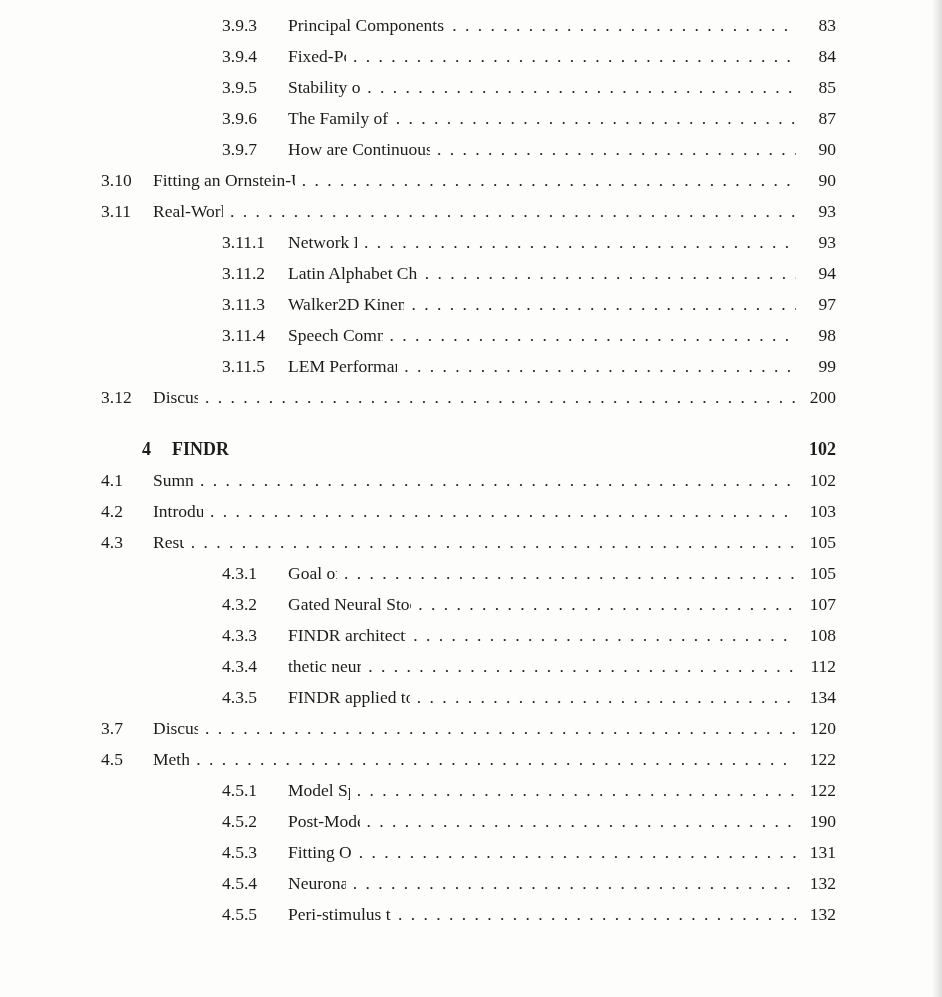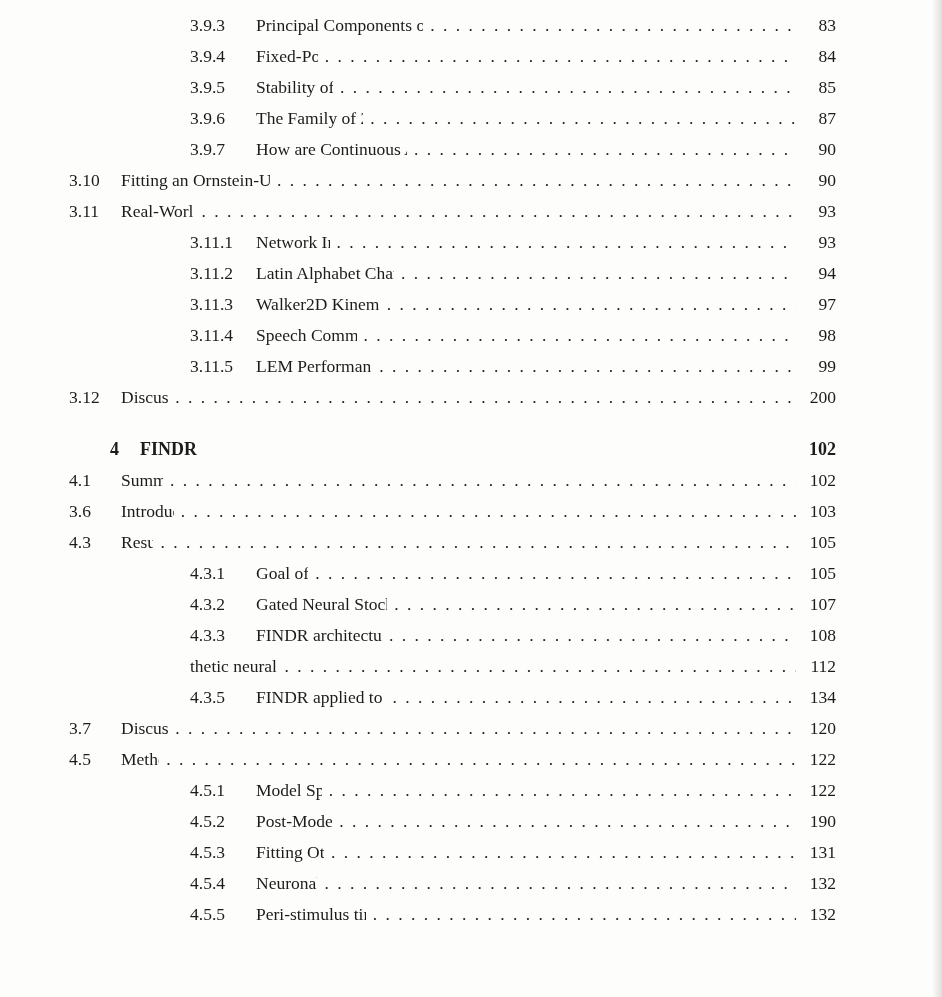--- a/index.html
+++ b/index.html
@@ -7,21 +7,21 @@
   body {
     background: #fdfdfc;
     font-family: "Liberation Serif", "DejaVu Serif", serif;
     color: #1c1c1c;
     position: relative;
     overflow: hidden;
   }
   .page { width: 100%; height: 100%; position: relative; }
   .toc { padding-top: 10px; padding-right: 106px; }
 
-  .row { display: flex; font-size: 17.5px; line-height: 31px; }
+  .row { display: flex; font-size: 17.5px; line-height: 31px; margin-left: 32px; }
   .row .num { flex: 0 0 auto; }
 
   .chapter { padding-left: 110px; font-weight: 700; font-size: 18px; }
   .chapter .num { width: 30px; }
   .section { padding-left: 69px; }
   .section .num { width: 52px; }
   .subsection { padding-left: 190px; }
   .subsection .num { width: 66px; }
 
   .body { flex: 1; min-width: 0; }
@@ -197,21 +197,21 @@
     <span class="num">4.1</span>
     <span class="body">
       <span class="line">
         <span class="title">Summary</span>
         <span class="leader"></span>
         <span class="pg">102</span>
       </span>
     </span>
   </div>
       <div class="row section">
-    <span class="num">3.6</span>
+    <span class="num">4.2</span>
     <span class="body">
       <span class="line">
         <span class="title">Introduction</span>
         <span class="leader"></span>
         <span class="pg">103</span>
       </span>
     </span>
   </div>
       <div class="row section">
     <span class="num">4.3</span>
@@ -247,20 +247,21 @@
     <span class="num">4.3.3</span>
     <span class="body">
       <span class="line">
         <span class="title">FINDR architecture and inference procedure</span>
         <span class="leader"></span>
         <span class="pg">108</span>
       </span>
     </span>
   </div>
       <div class="row subsection">
+    <span class="num">4.3.4</span>
     <span class="body">
     <span class="line">
         <span class="title">thetic neural populations</span>
         <span class="leader"></span>
         <span class="pg">112</span>
       </span>
         </span>
   </div>
       <div class="row subsection">
     <span class="num">4.3.5</span>

